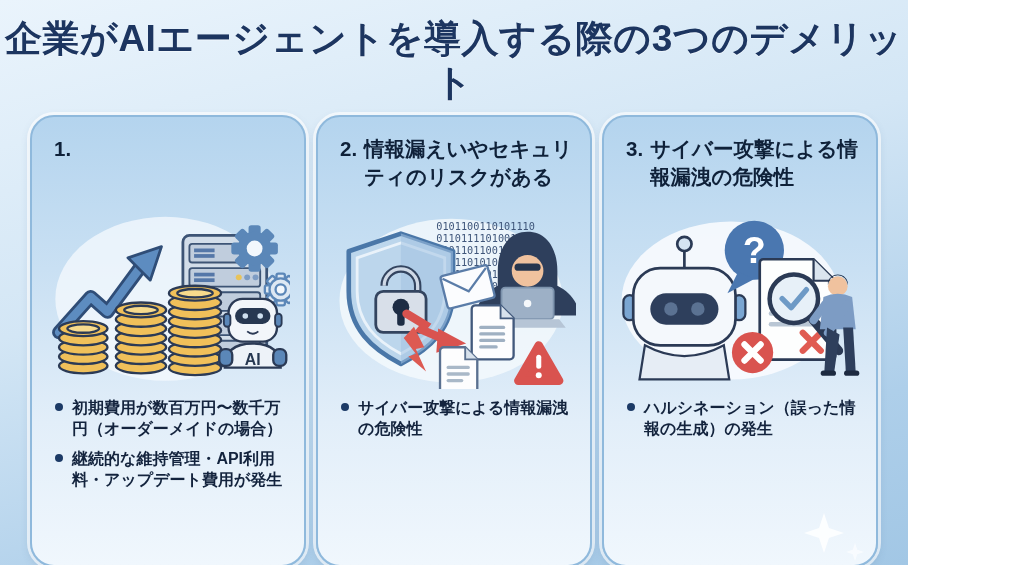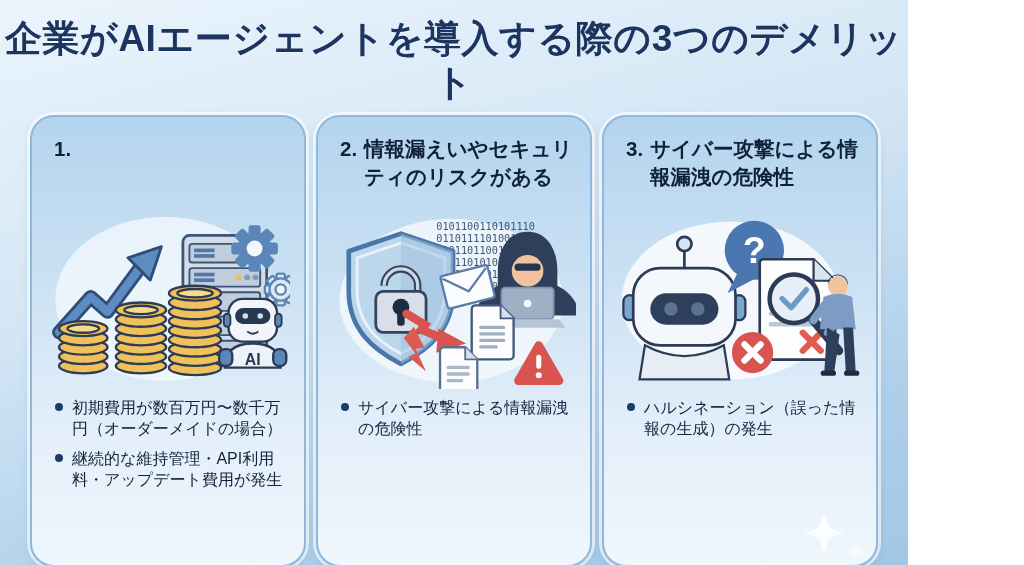--- a/index.html
+++ b/index.html
@@ -41,21 +41,21 @@
 
   .illus {
     height:186px; margin-top:8px;
     display:flex; align-items:flex-start; justify-content:center;
   }
   .illus svg { display:block; }
 
   .bullets { list-style:none; padding:8px 2px 0 8px; }
   .bullets li {
     display:flex; align-items:flex-start;
-    font-size:16px; font-weight:400; color:#13233d; line-height:1.32;
+    font-size:16px; font-weight:700; color:#13233d; line-height:1.32;
     margin-bottom:9px;
   }
   .bullets .dot {
     flex:none; width:8px; height:8px; border-radius:50%;
     background:#1c3a66; margin:6px 9px 0 1px;
   }
 
   .sparkle { position:absolute; }
   .sparkle-big { right:32px; bottom:12px; }
   .sparkle-small { right:12px; bottom:4px; opacity:.7; }

